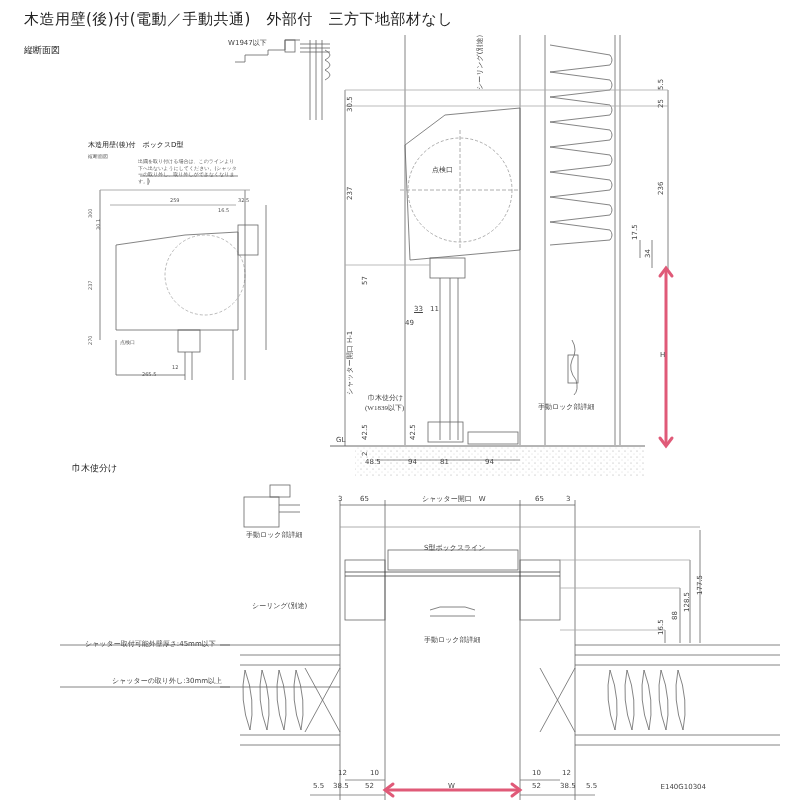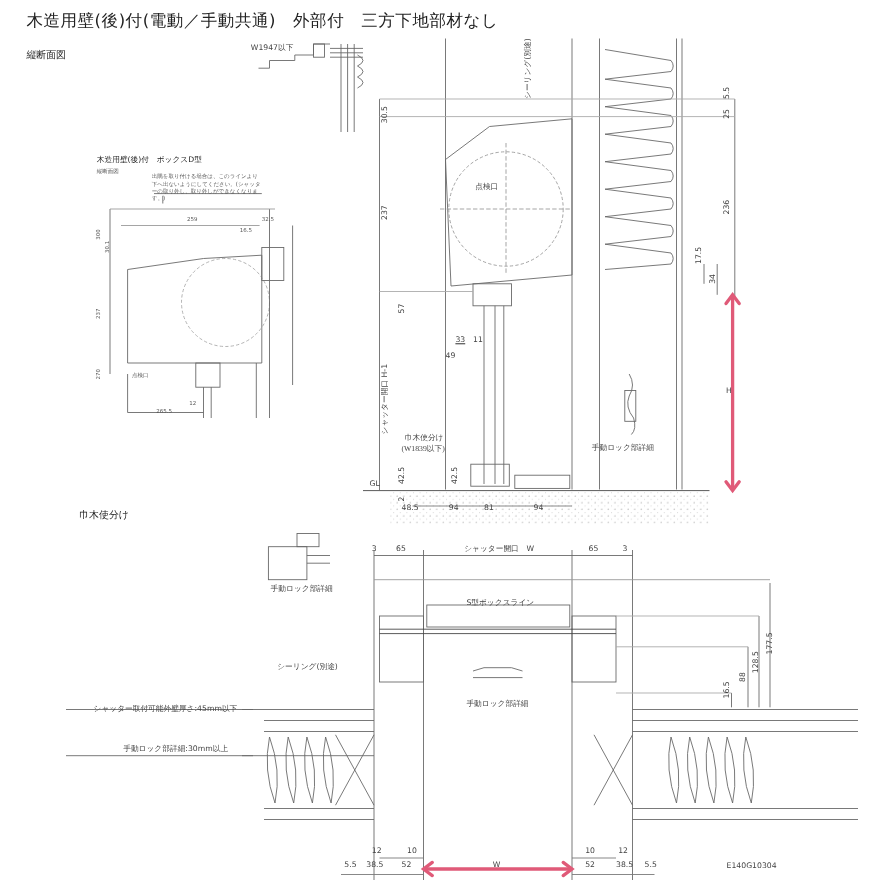--- a/index.html
+++ b/index.html
@@ -200,21 +200,21 @@
 
 <div class="lbl" style="left:246px;top:532px;">手動ロック部詳細</div>
 <div class="lbl" style="left:338px;top:496px;">3</div>
 <div class="lbl" style="left:360px;top:496px;">65</div>
 <div class="lbl" style="left:422px;top:496px;">シャッター開口　W</div>
 <div class="lbl" style="left:535px;top:496px;">65</div>
 <div class="lbl" style="left:566px;top:496px;">3</div>
 <div class="lbl" style="left:424px;top:521px;margin-top:24px;">S型ボックスライン</div>
 <div class="lbl" style="left:252px;top:603px;">シーリング(別途)</div>
 <div class="lbl" style="left:85px;top:641px;">シャッター取付可能外壁厚さ:45mm以下</div>
-<div class="lbl" style="left:112px;top:678px;">手動ロック部詳細:30mm以上</div>
+<div class="lbl" style="left:112px;top:678px;">シャッターの取り外し:30mm以上</div>
 <div class="lbl" style="left:424px;top:637px;">手動ロック部詳細</div>
 <div class="lbl-v" style="left:658px;top:635px;">16.5</div>
 <div class="lbl-v" style="left:672px;top:620px;">88</div>
 <div class="lbl-v" style="left:684px;top:612px;">128.5</div>
 <div class="lbl-v" style="left:697px;top:595px;">177.5</div>
 
 <div class="lbl" style="left:313px;top:783px;">5.5</div>
 <div class="lbl" style="left:333px;top:783px;">38.5</div>
 <div class="lbl" style="left:365px;top:783px;">52</div>
 <div class="lbl" style="left:338px;top:770px;">12</div>

